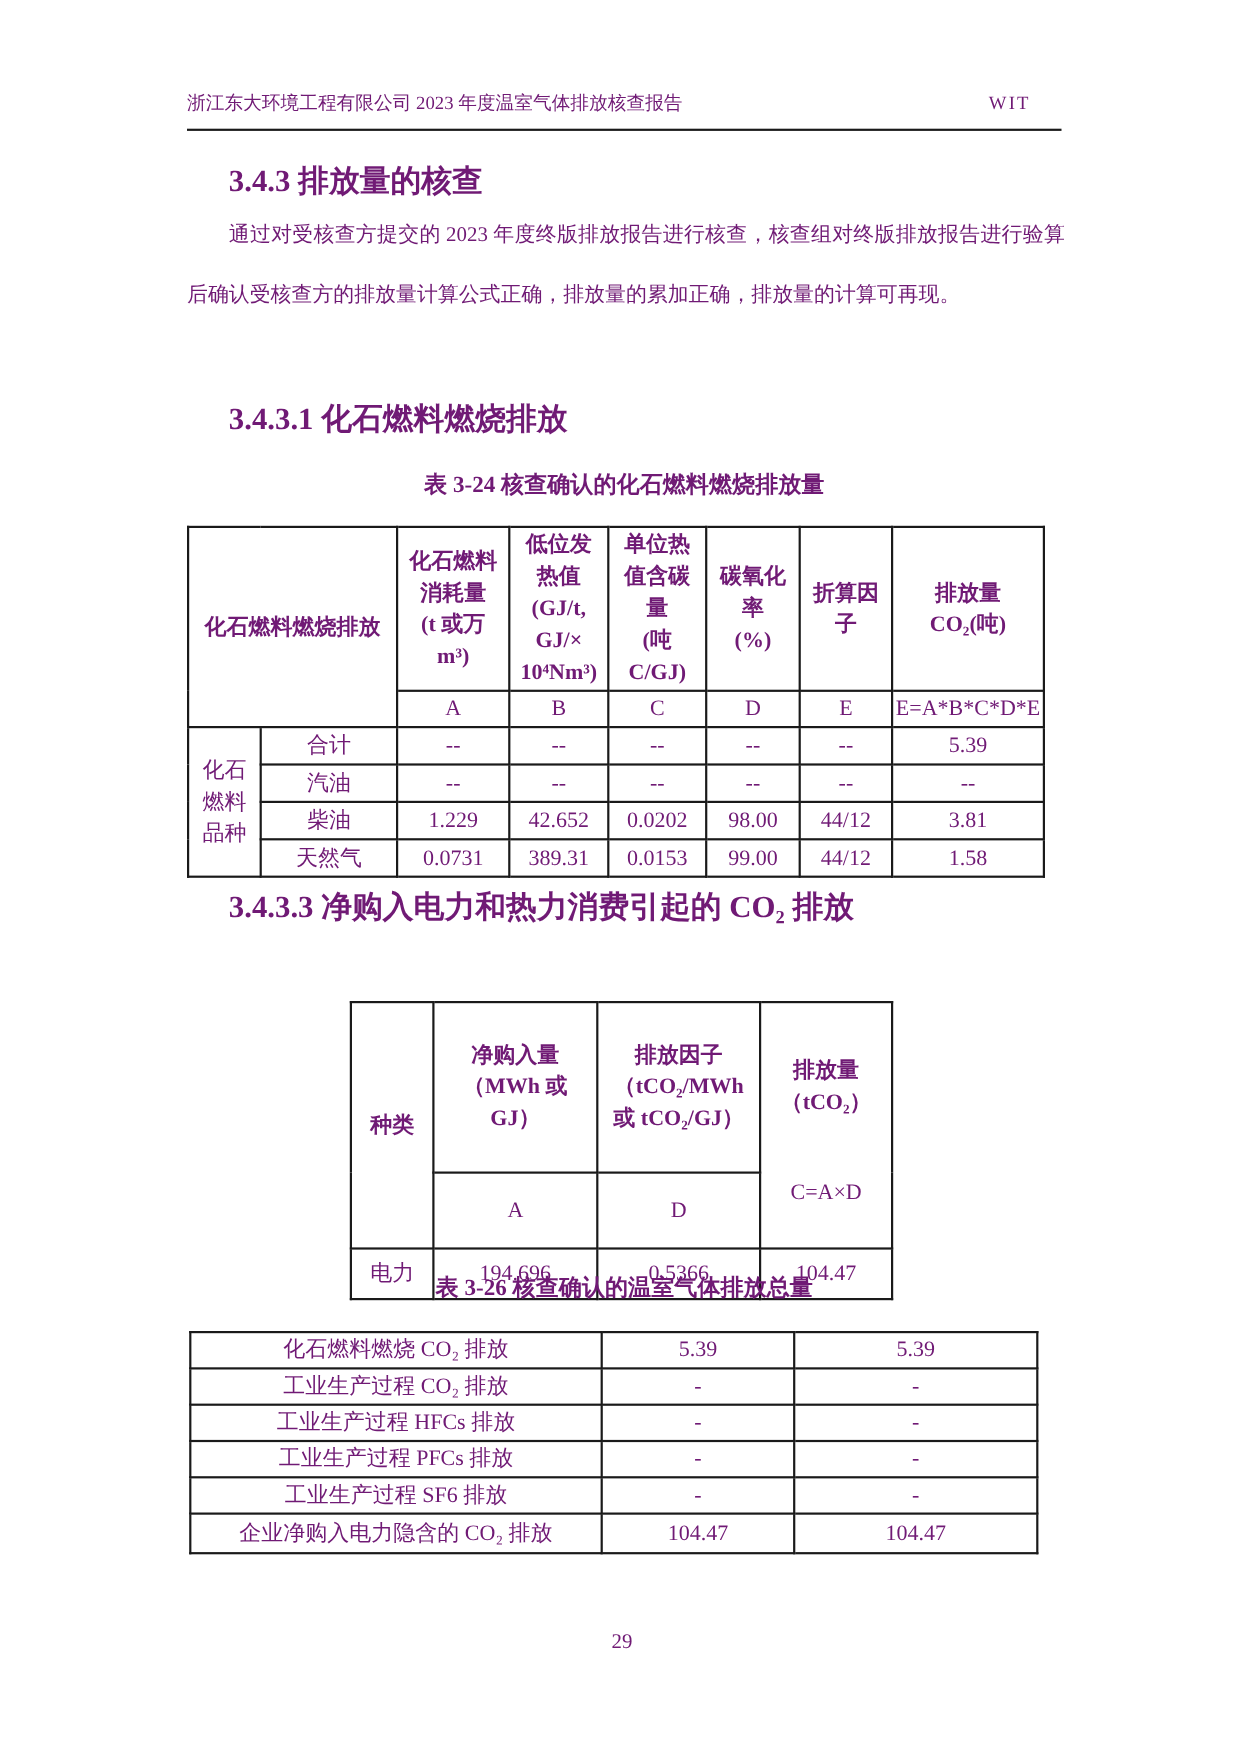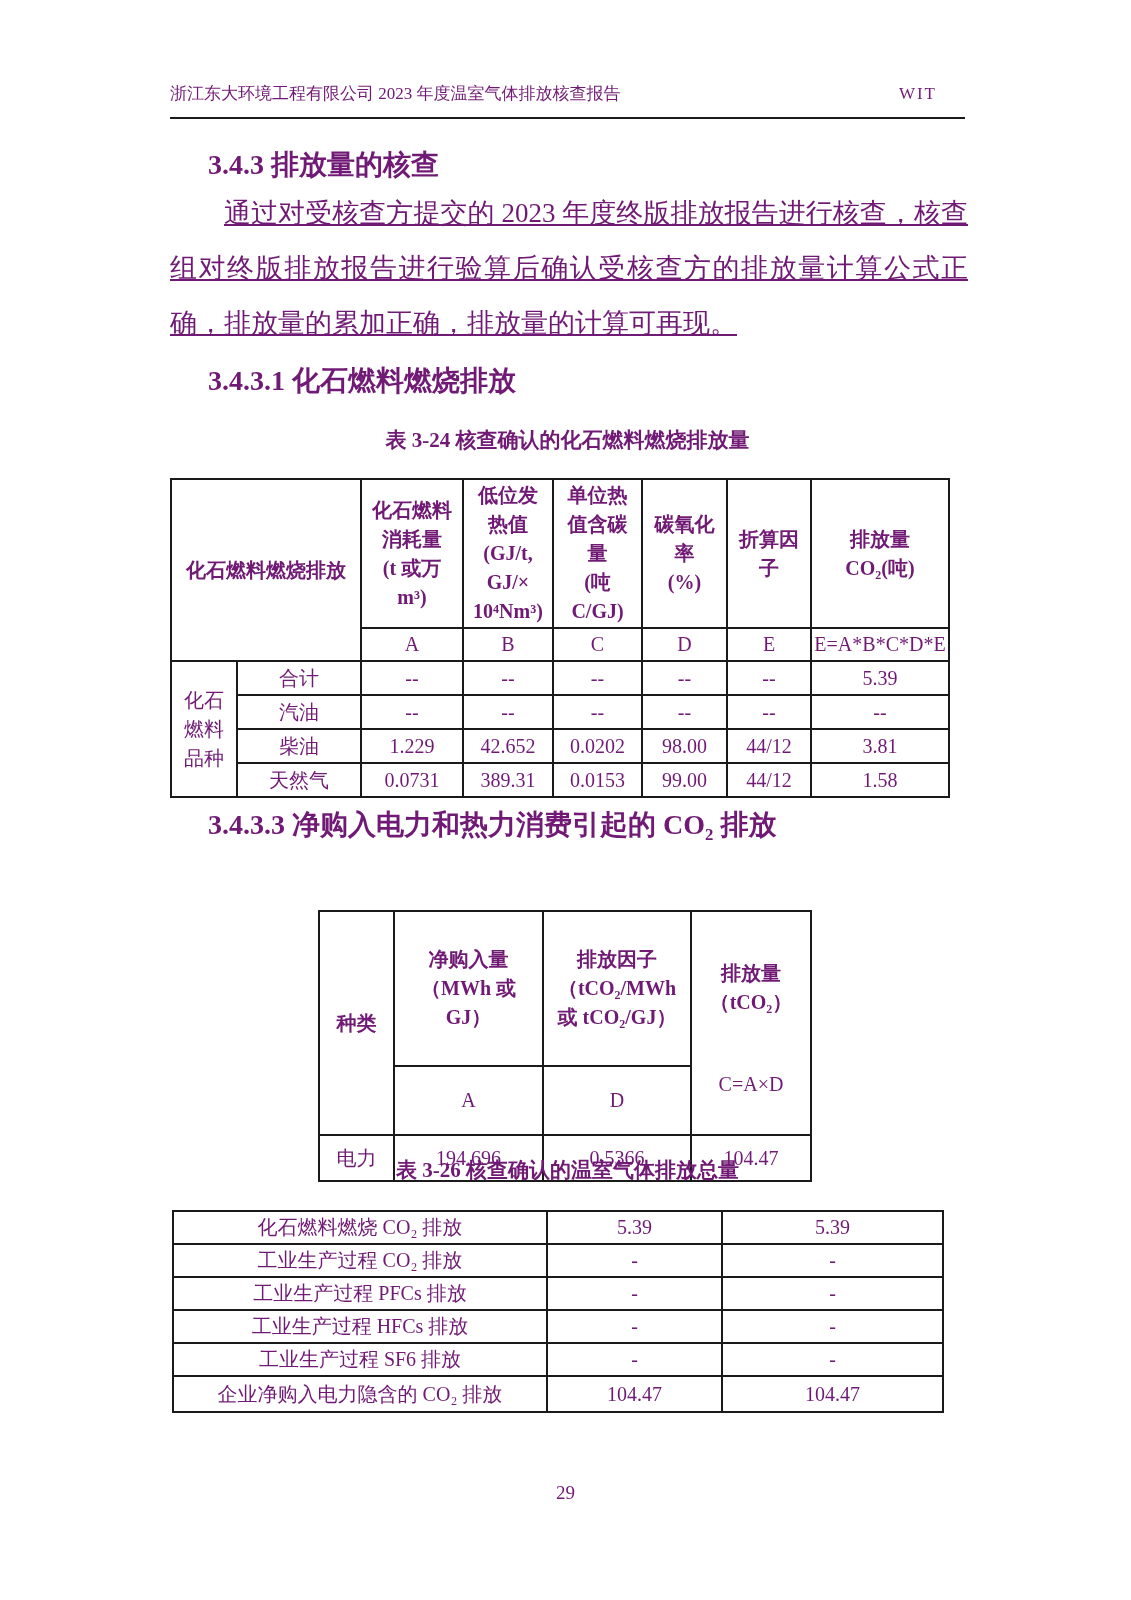--- a/index.html
+++ b/index.html
@@ -29,25 +29,24 @@
   .h-sec {
     position: absolute;
     left: 208px;
     font-size: 28px;
     font-weight: bold;
     white-space: nowrap;
   }
   .body-par {
     position: absolute;
     left: 170px; width: 798px;
-    font-size: 27px;
+    font-size: 19px;
     line-height: 55px;
     text-align: justify;
     text-indent: 2em;
-    text-decoration: underline;
   }
   .tbl-caption {
     position: absolute;
     left: 170px; width: 795px;
     text-align: center;
     font-size: 21px;
     font-weight: bold;
   }
   table {
     position: absolute;
@@ -247,26 +246,26 @@
       <td>化石燃料燃烧 CO₂ 排放</td>
       <td>5.39</td>
       <td>5.39</td>
     </tr>
     <tr class="body-row">
       <td>工业生产过程 CO₂ 排放</td>
       <td>-</td>
       <td>-</td>
     </tr>
     <tr class="body-row">
+      <td>工业生产过程 HFCs 排放</td>
+      <td>-</td>
+      <td>-</td>
+    </tr>
+    <tr class="body-row">
       <td>工业生产过程 PFCs 排放</td>
-      <td>-</td>
-      <td>-</td>
-    </tr>
-    <tr class="body-row">
-      <td>工业生产过程 HFCs 排放</td>
       <td>-</td>
       <td>-</td>
     </tr>
     <tr class="body-row">
       <td>工业生产过程 SF6 排放</td>
       <td>-</td>
       <td>-</td>
     </tr>
     <tr class="body-row last">
       <td>企业净购入电力隐含的 CO₂ 排放</td>

